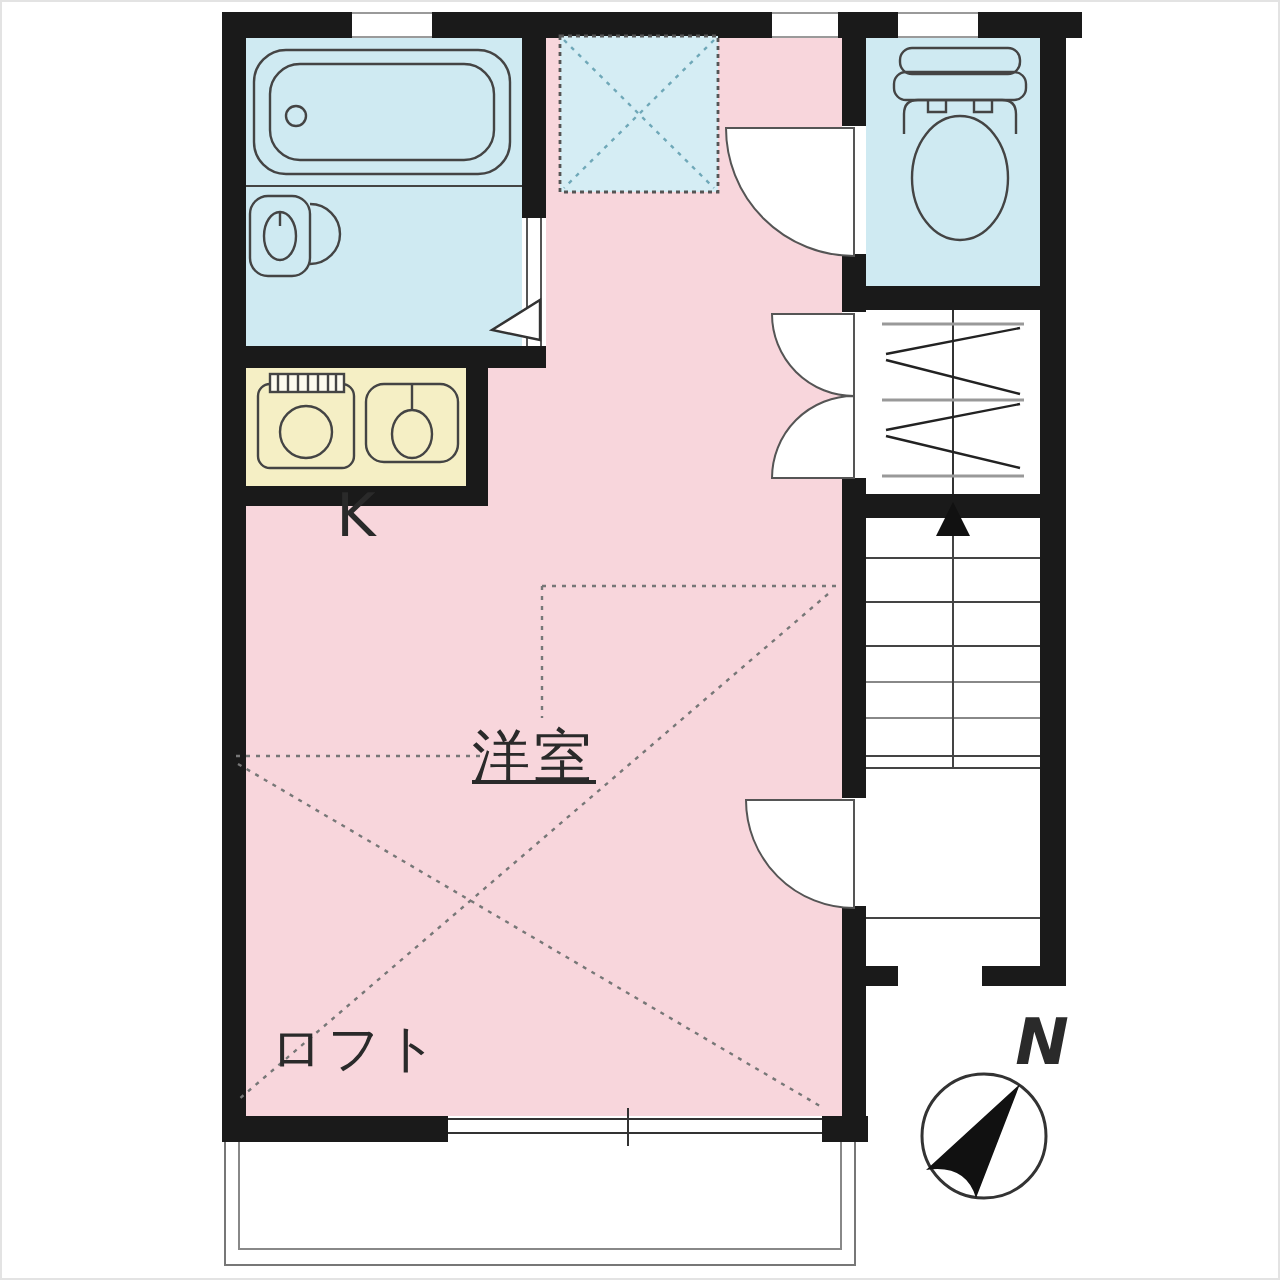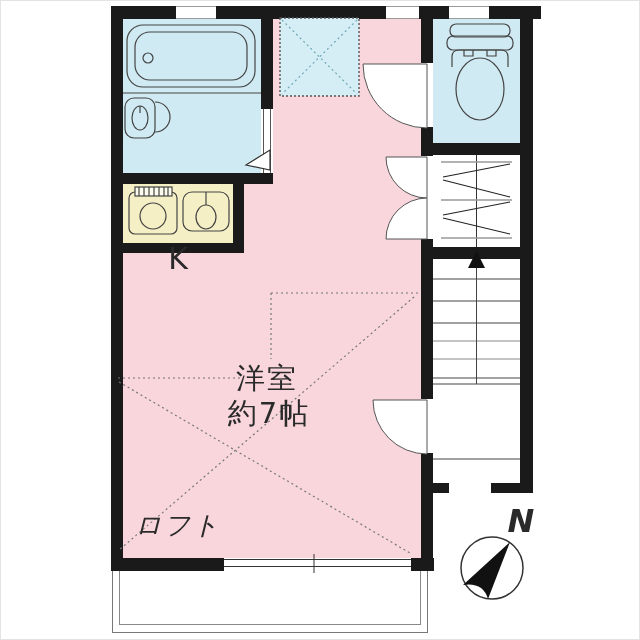--- a/index.html
+++ b/index.html
@@ -11,21 +11,21 @@
   .fill-kitchen{background:#f5efc5;}
   .fill-white{background:#ffffff;}
   .wall{position:absolute;background:#1a1a1a;}
   .opening{position:absolute;background:#ffffff;}
   .window{position:absolute;background:#ffffff;border-top:1px solid #9a9a9a;border-bottom:1px solid #9a9a9a;box-sizing:border-box;}
   .veranda-outer{position:absolute;border:1px solid #777;box-sizing:border-box;background:#fff;}
   .veranda-inner{position:absolute;border:1px solid #888;border-top:none;box-sizing:border-box;}
   .lbl{position:absolute;color:#2a2a2a;text-align:center;line-height:1.1;letter-spacing:2px;}
   .lbl-k{font-size:30px;letter-spacing:0;}
   .lbl-room{font-size:29px;}
-  .lbl-loft{font-size:26px;font-style:italic;}
+  .lbl-loft{font-size:26px;}
   .lbl-veranda{font-size:25px;}
   .lbl-n{font-size:32px;font-weight:bold;font-style:italic;letter-spacing:0;}
   svg{position:absolute;left:0;top:0;}
 </style>
 </head>
 <body>
 
 <div class="stage">
 
   <div class="abs fill-room" style="left:122px;top:18px;width:298px;height:539px;"></div>
@@ -163,18 +163,17 @@
       <line x1="313" y1="553" x2="313" y2="572"></line>
     </g>
 
     <g>
       <circle cx="491" cy="567" r="31" fill="#ffffff" stroke="#333" stroke-width="1.5"></circle>
       <path d="M509,541 L462,584 Q482,581 487,598 Z" fill="#111"></path>
     </g>
   </svg>
 
   <div class="lbl lbl-k" style="left:152px;top:241px;width:50px;">K</div>
-  <div class="lbl lbl-room" style="left:196px;top:362px;width:140px;">洋室</div>
-  <div class="lbl lbl-room" style="left:186px;top:397px;width:164px;">約7帖</div>
+  <div class="lbl lbl-room" style="left:196px;top:362px;width:140px;text-decoration:underline;">洋室</div>
   <div class="lbl lbl-loft" style="left:116px;top:510px;width:122px;">ロフト</div>
   <div class="lbl lbl-n" style="left:500px;top:503px;width:40px;">N</div>
 
 </div>
 
 </body></html>

